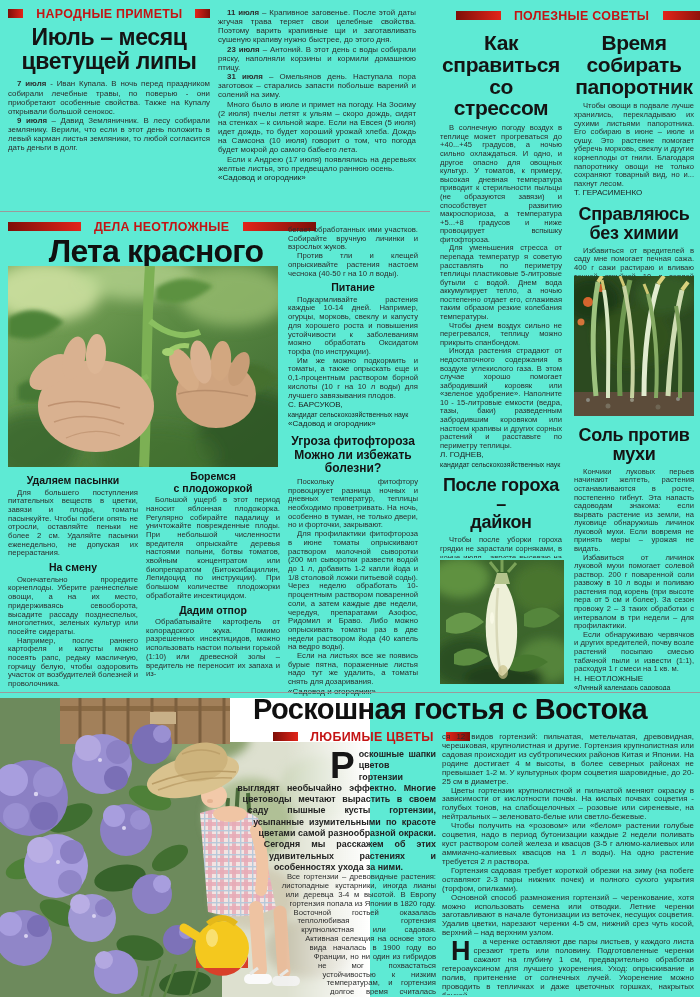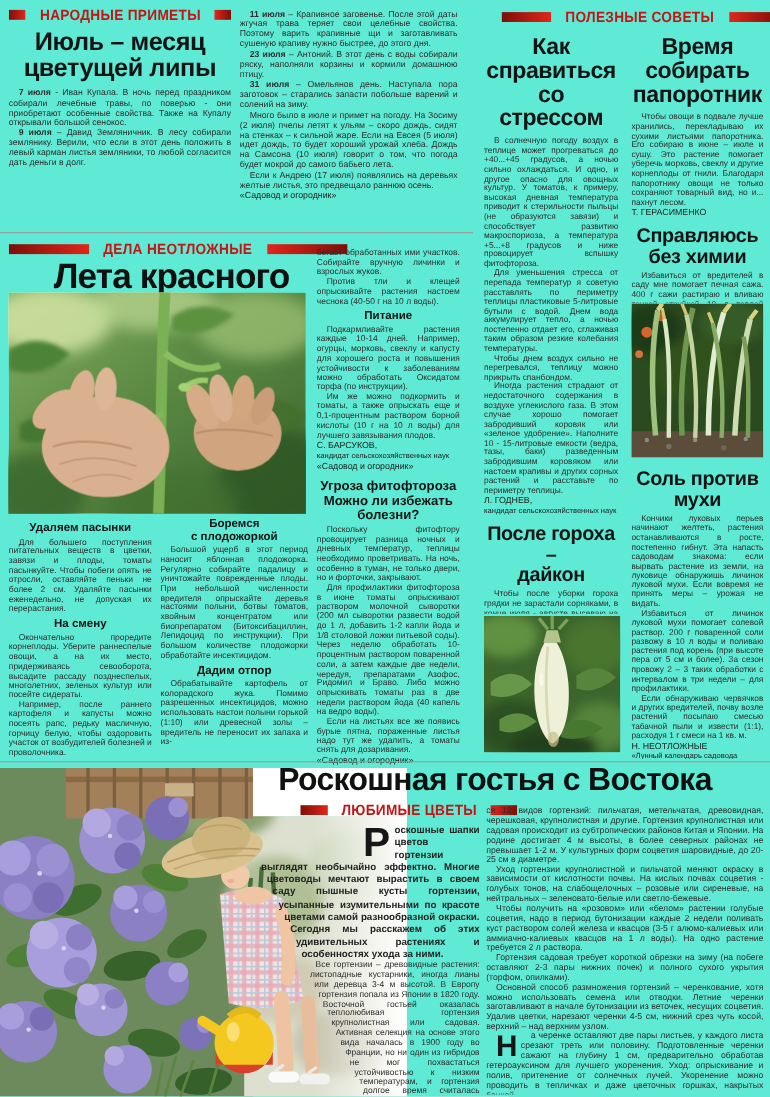--- a/index.html
+++ b/index.html
@@ -428,21 +428,21 @@
   </div>
 
   <section class="abs bmid" style="left:210px;top:749px;width:226px;height:246px;">
     <div class="wrapghost"></div>
     <div style="display:contents"><p class="body lead2"><span class="drop">Р</span>оскошные шапки цветов гортензии выглядят необычайно эффектно. Многие цветоводы мечтают вырастить в своем саду пышные кусты гортензии, усыпанные изумительными по красоте цветами самой разнообразной окраски. Сегодня мы расскажем об этих удивительных растениях и особенностях ухода за ними.</p><p class="body ">Все гортензии – древовидные растения: листопадные кустарники, иногда лианы или деревца 3-4 м высотой. В Европу гортензия попала из Японии в 1820 году. Восточной гостьей оказалась теплолюбивая гортензия крупнолистная или садовая. Активная селекция на основе этого вида началась в 1900 году во Франции, но ни один из гибридов не мог похвастаться устойчивостью к низким температурам, и гортензия долгое время считалась исключительно комнатным и оранжерейным растением. И лишь совсем недавно роскошная восточная красавица стала украшать сады. В конце XX века в прибалтийских государствах были получены сорта, способные зимовать в грунте и цвести даже в окрестностях Санкт-Петербурга.</p></div>
   </section>
 
   <section class="abs bright" style="left:442px;top:733px;width:252px;height:262px;">
     <div>
         <p class="body noind">ся 12 видов гортензий: пильчатая, метельчатая, древовидная, черешковая, крупнолистная и другие. Гортензия крупнолистная или садовая происходит из субтропических районов Китая и Японии. На родине достигает 4 м высоты, в более северных районах не превышает 1-2 м. У культурных форм соцветия шаровидные, до 20-25 см в диаметре.</p>
-        <p class="body ">Уход гортензии крупнолистной и пильчатой меняют окраску в зависимости от кислотности почвы. На кислых почвах соцветия - голубых тонов, на слабощелочных – розовые или сиреневые, на нейтральных – зеленовато-белые или светло-бежевые.</p>
+        <p class="body ">Цветы гортензии крупнолистной и пильчатой меняют окраску в зависимости от кислотности почвы. На кислых почвах соцветия - голубых тонов, на слабощелочных – розовые или сиреневые, на нейтральных – зеленовато-белые или светло-бежевые.</p>
         <p class="body ">Чтобы получить на «розовом» или «белом» растении голубые соцветия, надо в период бутонизации каждые 2 недели поливать куст раствором солей железа и квасцов (3-5 г алюмо-калиевых или аммиачно-калиевых квасцов на 1 л воды). На одно растение требуется 2 л раствора.</p>
         <p class="body ">Гортензия садовая требует короткой обрезки на зиму (на побеге оставляют 2-3 пары нижних почек) и полного сухого укрытия (торфом, опилками).</p>
         <p class="body ">Основной способ размножения гортензий – черенкование, хотя можно использовать семена или отводки. Летние черенки заготавливают в начале бутонизации из веточек, несущих соцветия. Удалив цветки, нарезают черенки 4-5 см, нижний срез чуть косой, верхний – над верхним узлом.</p>
         <p class="body "><span class="drop">Н</span>а черенке оставляют две пары листьев, у каждого листа срезают треть или половину. Подготовленные черенки сажают на глубину 1 см, предварительно обработав гетероауксином для лучшего укоренения. Уход: опрыскивание и полив, притенение от солнечных лучей. Укоренение можно проводить в тепличках и даже цветочных горшках, накрытых банкой.</p>
       </div>
   </section>
 
 </div>
 
 </body></html>

